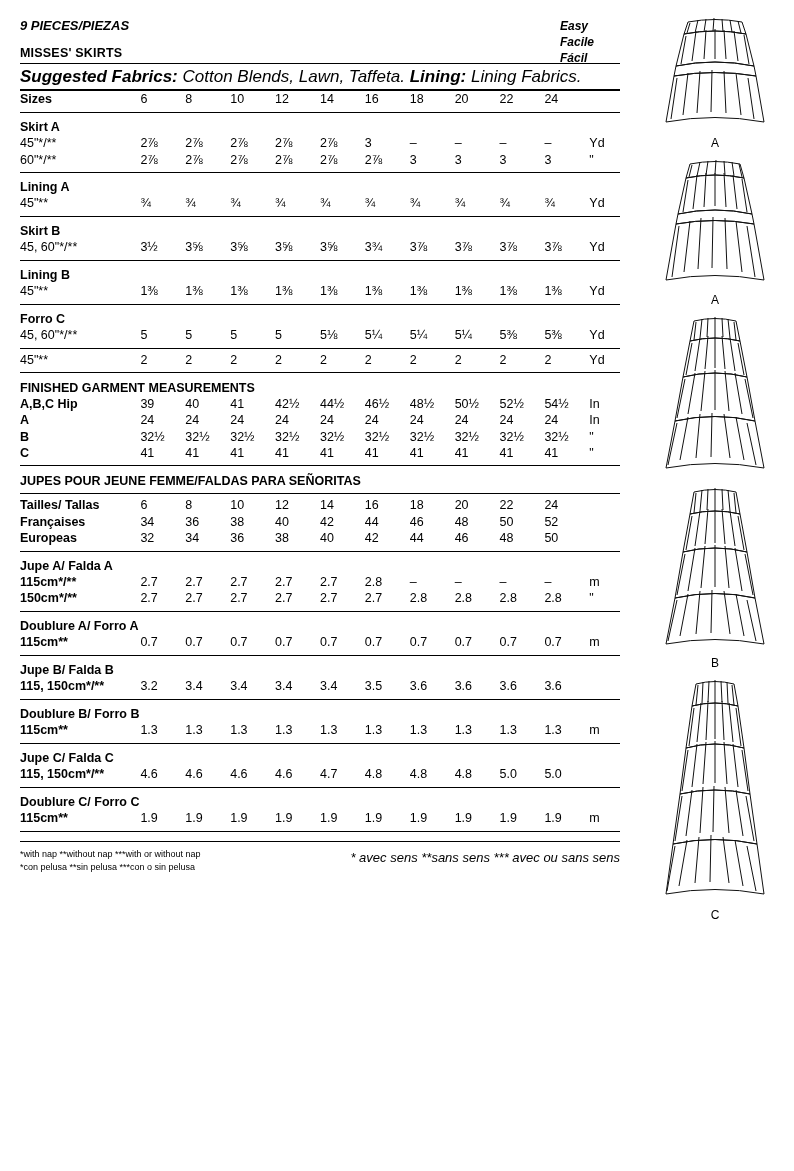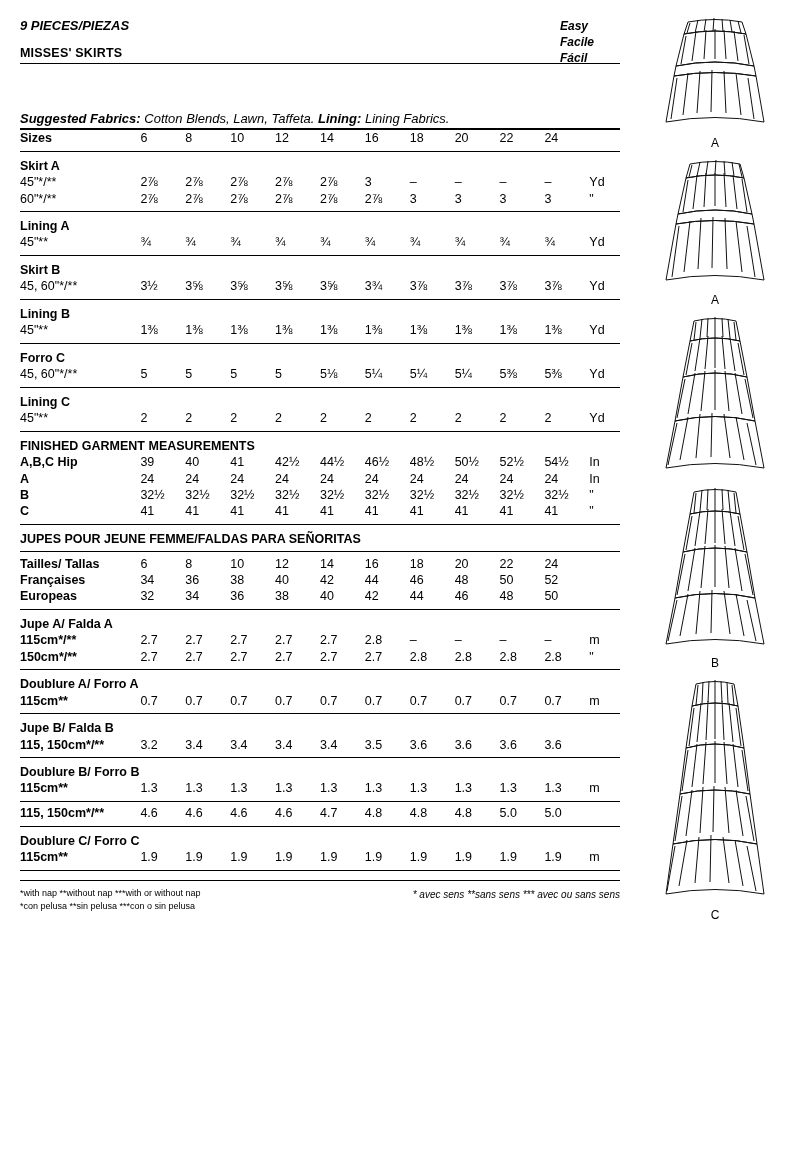--- a/index.html
+++ b/index.html
@@ -39,39 +39,39 @@
     font-weight: bold;
     font-style: italic;
     line-height: 1.35;
   }
 
   
   .left { width: 600px; position:relative; }
   .rule { border-top: 1.2px solid #000; }
 
   .title { font-size: 12.5px; font-weight:bold; letter-spacing:.2px; padding: 9px 0 3px 0; }
-  .line { font-size: 13px; padding: 2.5px 0 2.5px 0; margin-top: 44px; }
+  .line { font-size: 17px; padding: 2.5px 0 2.5px 0; }
   .lbl-bi { font-weight:bold; font-style:italic; }
 
   table.size-table { width: 600px; border-collapse: collapse; font-size: 12.5px; }
   table.size-table td { padding: 1.2px 0; vertical-align: bottom; white-space: nowrap; }
   td.rowlab { width: 118px; }
   td.num { width: 44px; text-align: left; }
   td.unit { width: 30px; text-align: left; }
   .b { font-weight: bold; }
   .i { font-style: italic; }
   .sec { font-weight:bold; padding-top: 4px !important; }
 
   .divider td { padding:0; }
   .divider hr { border:0; border-top: 1.1px solid #000; margin: 3px 0 2px 0; }
   .divider-thick hr { border-top: 1.6px solid #000; margin: 3px 0 2px 0; }
 
   .footnotes { margin-top: 6px; padding-top: 6px; border-top: 1.1px solid #000; position:relative; }
   .fn-left { font-size: 9px; line-height: 1.5; }
-  .fn-right { position:absolute; right: 0; top: 6px; font-size: 10px; font-style: italic; line-height:1.5; text-align:right; }
+  .fn-right { position:absolute; right: 0; top: 6px; font-size: 13px; font-style: italic; line-height:1.5; text-align:right; }
 
   
   .illos { position:absolute; left: 640px; top: 14px; width: 150px; }
   .illo { position: relative; margin-bottom: 6px; text-align:center; }
   .illo svg { display:block; margin: 0 auto; }
   .illo-label { font-size: 12px; text-align:center; margin-top: 2px; }
 </style>
 </head>
 <body>
 
@@ -241,23 +241,20 @@
             <td class="num">5⅜</td>
             <td class="num">5⅜</td>
             <td class="unit">Yd</td>
           </tr>
           <tr class="divider">
             <td colspan="12">
               <hr>
             </td>
           </tr>
           <tr>
-            <td class="rowlab sec b" colspan="12">Lining C</td>
-          </tr>
-          <tr>
             <td class="rowlab ">45"**</td>
             <td class="num">2</td>
             <td class="num">2</td>
             <td class="num">2</td>
             <td class="num">2</td>
             <td class="num">2</td>
             <td class="num">2</td>
             <td class="num">2</td>
             <td class="num">2</td>
             <td class="num">2</td>
@@ -487,20 +484,23 @@
             <td class="num">1.3</td>
             <td class="num">1.3</td>
             <td class="num">1.3</td>
             <td class="num">1.3</td>
             <td class="unit">m</td>
           </tr>
           <tr class="divider">
             <td colspan="12">
               <hr>
             </td>
+          </tr>
+          <tr>
+            <td class="rowlab sec b" colspan="12">Jupe C/ Falda C</td>
           </tr>
           <tr>
             <td class="rowlab b">115, 150cm*/**</td>
             <td class="num">4.6</td>
             <td class="num">4.6</td>
             <td class="num">4.6</td>
             <td class="num">4.6</td>
             <td class="num">4.7</td>
             <td class="num">4.8</td>
             <td class="num">4.8</td>

